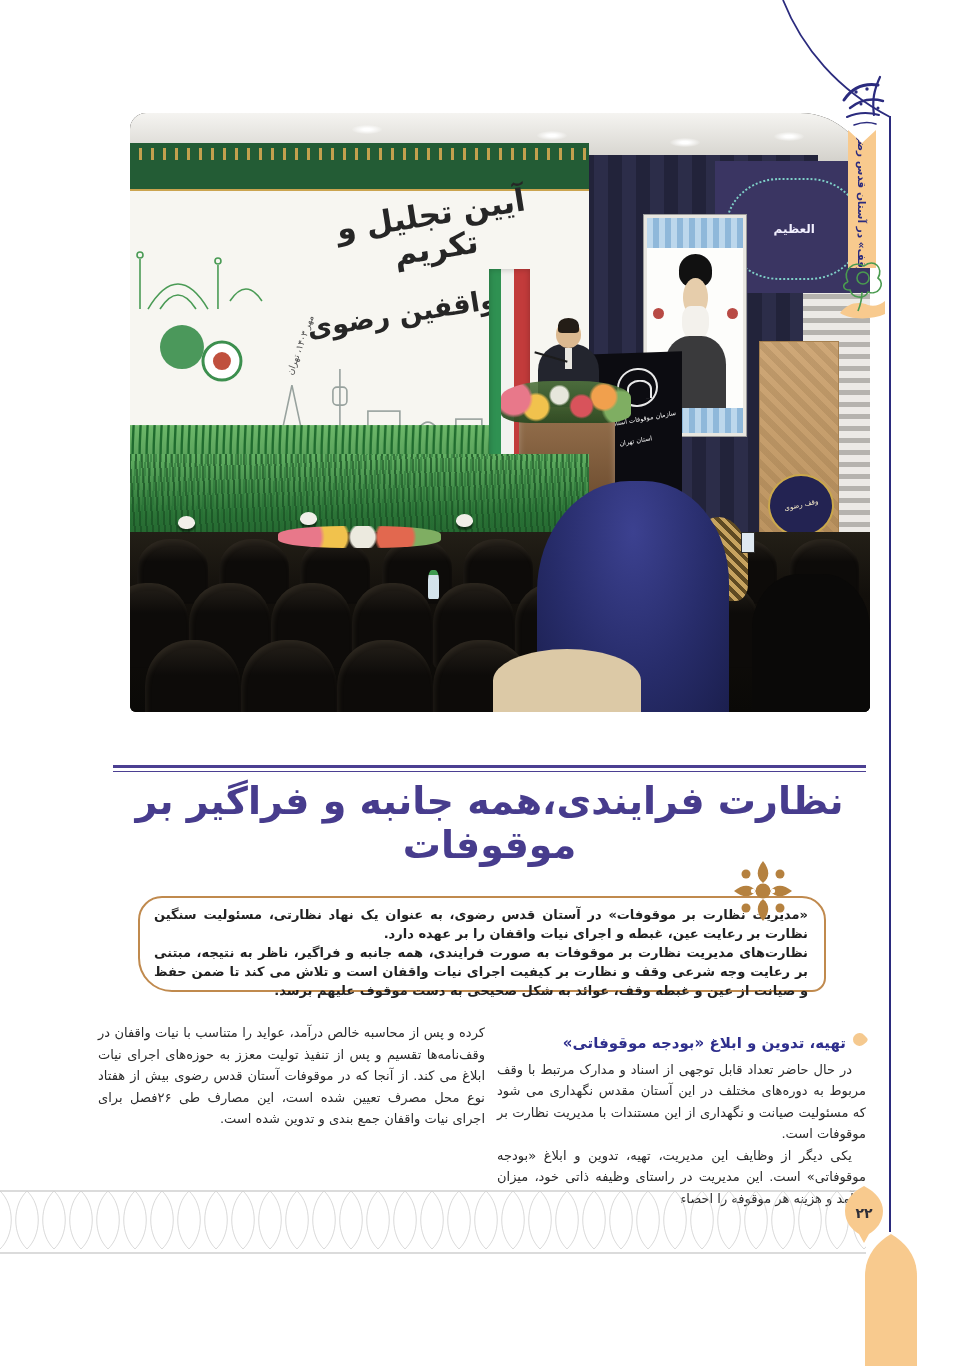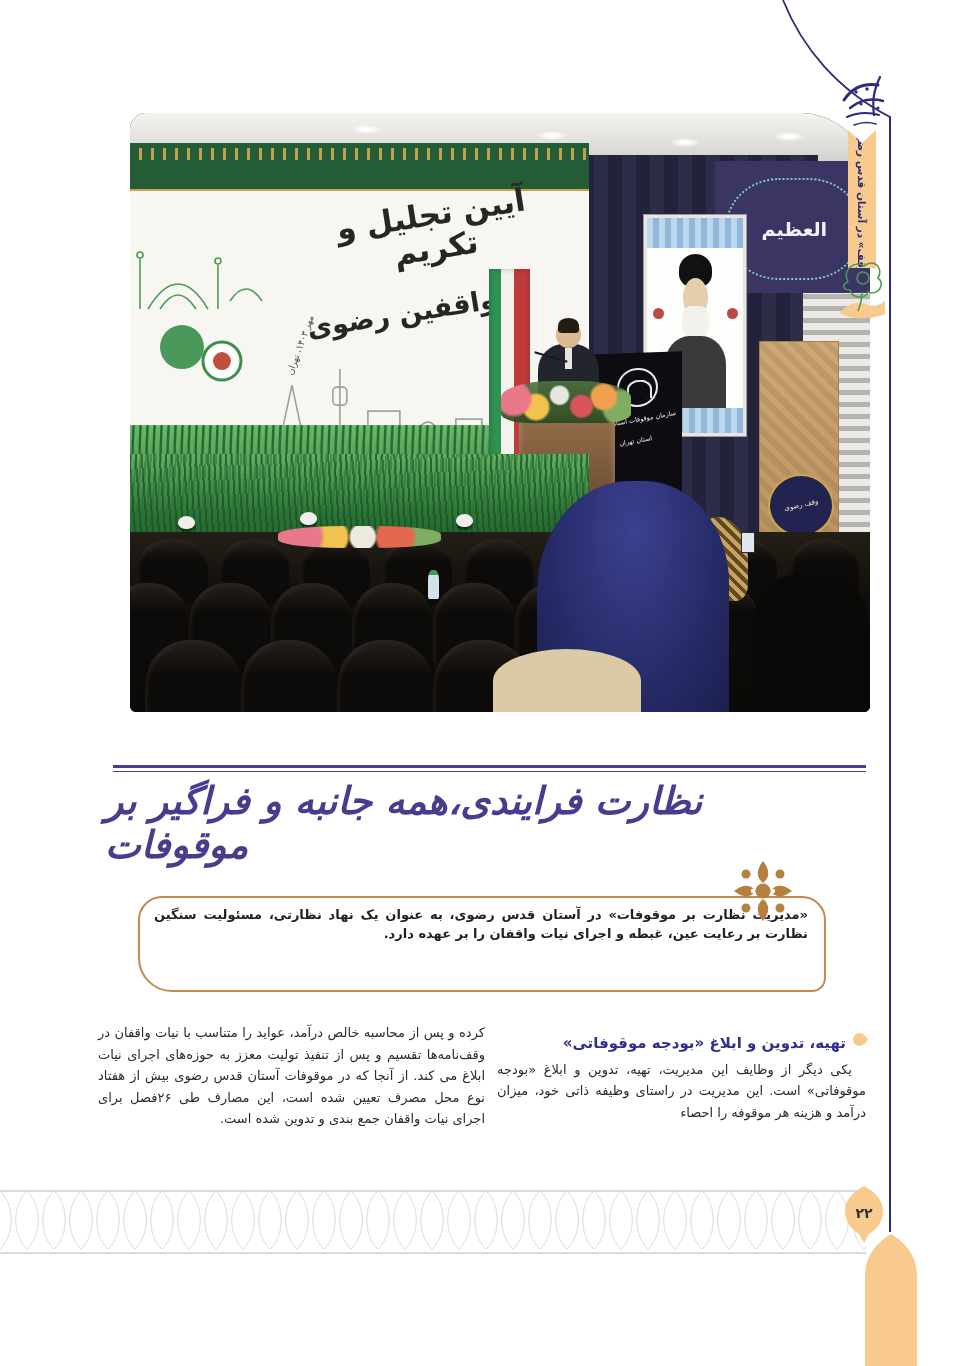--- a/index.html
+++ b/index.html
@@ -24,21 +24,21 @@
     border-radius:16px 70px 6px 6px;overflow:hidden;background:#15130f;
   }
   .photo *{position:absolute;}
   .ph-ceiling{left:0;top:0;width:100%;height:8%;background:linear-gradient(#f5f4f1,#d4d2cc);}
   .ph-light{width:30px;height:9px;border-radius:50%;background:radial-gradient(#ffffff 20%,rgba(255,255,255,0) 75%);}
   .ph-curtain{left:57%;top:7%;width:36%;height:68%;background:repeating-linear-gradient(90deg,#22233a 0 14px,#2c2d49 14px 28px);}
   .ph-blinds{left:91%;top:13%;width:9%;height:62%;background:repeating-linear-gradient(#eceae6 0 7px,#b5b3ae 7px 12px);}
   .ph-frieze{left:79%;top:8%;width:21%;height:22%;background:#3a3562;}
   .ph-frieze-panel{left:7%;top:13%;width:86%;height:74%;border:2px dotted #7fd0c8;border-radius:48%/62%;
     display:flex;align-items:center;justify-content:center;}
-  .ph-frieze-panel span{position:static;color:#f2f0ff;font-weight:bold;font-size:19px;}
+  .ph-frieze-panel span{position:static;color:#f2f0ff;font-weight:bold;font-size:12px;}
   .ph-screen{left:0;top:5%;width:62%;height:70%;background:#f7f6f1;}
   .ph-screen-band{left:0;top:0;width:100%;height:11%;background:#235c35;border-bottom:2px solid #cba44f;}
   .ph-screen-band::after{content:"";position:absolute;left:0;top:10%;width:100%;height:26%;
     background:repeating-linear-gradient(90deg,rgba(0,0,0,0) 0 9px,rgba(203,164,79,.95) 9px 12px);}
   .ph-callig1{right:3%;top:13%;width:62%;font-size:31px;font-weight:bold;color:#262626;
     transform:rotate(-9deg);text-align:center;line-height:1.1;}
   .ph-callig2{right:20%;top:37%;font-size:27px;font-weight:bold;color:#262626;transform:rotate(-9deg);}
   .ph-date{right:56%;top:47%;font-size:9px;color:#4b4b4b;transform:rotate(-70deg);white-space:nowrap;}
   .ph-flag{left:48.5%;top:26%;width:5.5%;height:37%;
     background:linear-gradient(90deg,#2f9152 0 30%,#f2f2ef 30% 62%,#c23b3b 62%);box-shadow:inset 0 0 6px rgba(0,0,0,.25);}
@@ -102,22 +102,22 @@
     background:radial-gradient(ellipse at 50% 22%,#3c4190,#272c6a 58%,#1b1f4e);}
   .ph-beigefig{left:49%;top:89.5%;width:20%;height:10.5%;background:#dcc9a6;border-radius:50% 50% 0 0;}
   .ph-rightfig{left:84%;top:77%;width:16%;height:23%;background:#0a0908;border-radius:40% 40% 0 0;}
   .ph-checker{left:75.5%;top:67.5%;width:8%;height:14%;border-radius:50% 50% 20% 20%;
     background:repeating-linear-gradient(45deg,#c7a35f 0 4px,#5f4a22 4px 8px);}
   .ph-phone{left:82.5%;top:70%;width:1.7%;height:3.1%;background:#dfe8f0;border:1px solid #2c2c2c;}
   
   .kicker{position:absolute;right:100px;top:737px;font-size:15px;font-weight:bold;color:#141414;}
   .rule{position:absolute;left:113px;top:765px;width:753px;height:3px;
     border-top:3px solid #4B3F92;border-bottom:1px solid #4B3F92;}
-  .headline{position:absolute;left:105px;top:779px;width:753px;text-align:left;
-    font-size:38px;font-weight:bold;color:#473C8D;letter-spacing:-1px;font-style:italic;}
+  .headline{position:absolute;left:113px;top:779px;width:753px;text-align:center;
+    font-size:38px;font-weight:bold;color:#473C8D;letter-spacing:-1px;}
   .leadbox{position:absolute;left:138px;top:896px;width:688px;height:96px;
     border:2px solid #C08A4E;border-radius:24px 24px 14px 34px;box-sizing:border-box;
     padding:7px 16px 0 14px;}
   .leadbox p{margin:0;font-size:13px;line-height:19px;font-weight:bold;color:#222;
     text-align:justify;}
   .ornament-svg{left:731px;top:860px;}
   .col{position:absolute;font-size:13px;line-height:21.5px;color:#2b2b2b;text-align:justify;}
   .col p{margin:0;}
   .col p.indent{text-indent:14px;}
   .col-right{left:497px;top:1033px;width:369px;}
@@ -260,20 +260,21 @@
     <div class="ph-bluefig"></div>
     <div class="ph-beigefig"></div>
     <div class="ph-rightfig"></div>
   </div>
 
   <div class="rule"></div>
   <div class="headline">نظارت فرایندی،همه جانبه و فراگیر بر موقوفات</div>
 
   <div class="leadbox">
     <p>«مدیریت نظارت بر موقوفات» در آستان قدس رضوی، به عنوان یک نهاد نظارتی، مسئولیت سنگین نظارت بر رعایت عین، غبطه و اجرای نیات واقفان را بر عهده دارد.</p>
+    <p>نظارت‌های مدیریت نظارت بر موقوفات به صورت فرایندی، همه جانبه و فراگیر، ناظر به نتیجه، مبتنی بر رعایت وجه شرعی وقف و نظارت بر کیفیت اجرای نیات واقفان است و تلاش می کند تا ضمن حفظ و صیانت از عین و غبطه وقف، عوائد به شکل صحیحی به دست موقوف علیهم برسد.</p>
   </div>
   <svg class="ornament-svg" width="64" height="62" viewBox="0 0 64 62">
     <g fill="#B5813F">
       <circle cx="32" cy="31" r="7.5"></circle>
       <path d="M32,1 C39,10 39,17 32,23 C25,17 25,10 32,1Z"></path>
       <path d="M32,61 C39,52 39,45 32,39 C25,45 25,52 32,61Z"></path>
       <path d="M3,31 C12,24 19,24 25,31 C19,38 12,38 3,31Z"></path>
       <path d="M61,31 C52,24 45,24 39,31 C45,38 52,38 61,31Z"></path>
       <circle cx="15" cy="14" r="4.5"></circle>
         <circle cx="49" cy="14" r="4.5"></circle>
@@ -282,20 +283,21 @@
       <circle cx="22" cy="31" r="2.2" fill="#fff"></circle>
         <circle cx="42" cy="31" r="2.2" fill="#fff"></circle>
     </g>
   </svg>
 
   <div class="col col-right">
     <div class="subhead">
       <span class="leaf-bullet"></span>
       <b>تهیه، تدوین و ابلاغ «بودجه موقوفاتی»</b>
     </div>
+    <p class="indent">در حال حاضر تعداد قابل توجهی از اسناد و مدارک مرتبط با وقف مربوط به دوره‌های مختلف در این آستان مقدس نگهداری می شود که مسئولیت صیانت و نگهداری از این مستندات با مدیریت نظارت بر موقوفات است.</p>
     <p class="indent">یکی دیگر از وظایف این مدیریت، تهیه، تدوین و ابلاغ «بودجه موقوفاتی» است. این مدیریت در راستای وظیفه ذاتی خود، میزان درآمد و هزینه هر موقوفه را احصاء</p>
   </div>
   <div class="col col-left">
     <p>کرده و پس از محاسبه خالص درآمد، عواید را متناسب با نیات واقفان در وقف‌نامه‌ها تقسیم و پس از تنفیذ تولیت معزز به حوزه‌های اجرای نیات ابلاغ می کند. از آنجا که در موقوفات آستان قدس رضوی بیش از هفتاد نوع محل مصرف تعیین شده است، این مصارف طی ۲۶فصل برای اجرای نیات واقفان جمع بندی و تدوین شده است.</p>
   </div>
 
   <svg class="band-svg" style="left:0;top:1189px;" width="866" height="66" viewBox="0 0 866 66">
     <defs>
       <pattern id="ogee" width="54" height="62" patternUnits="userSpaceOnUse">
         <path d="M27,2 C12,16 12,46 27,60 C42,46 42,16 27,2Z" fill="none" stroke="#d9d9d9" stroke-width="1"></path>

